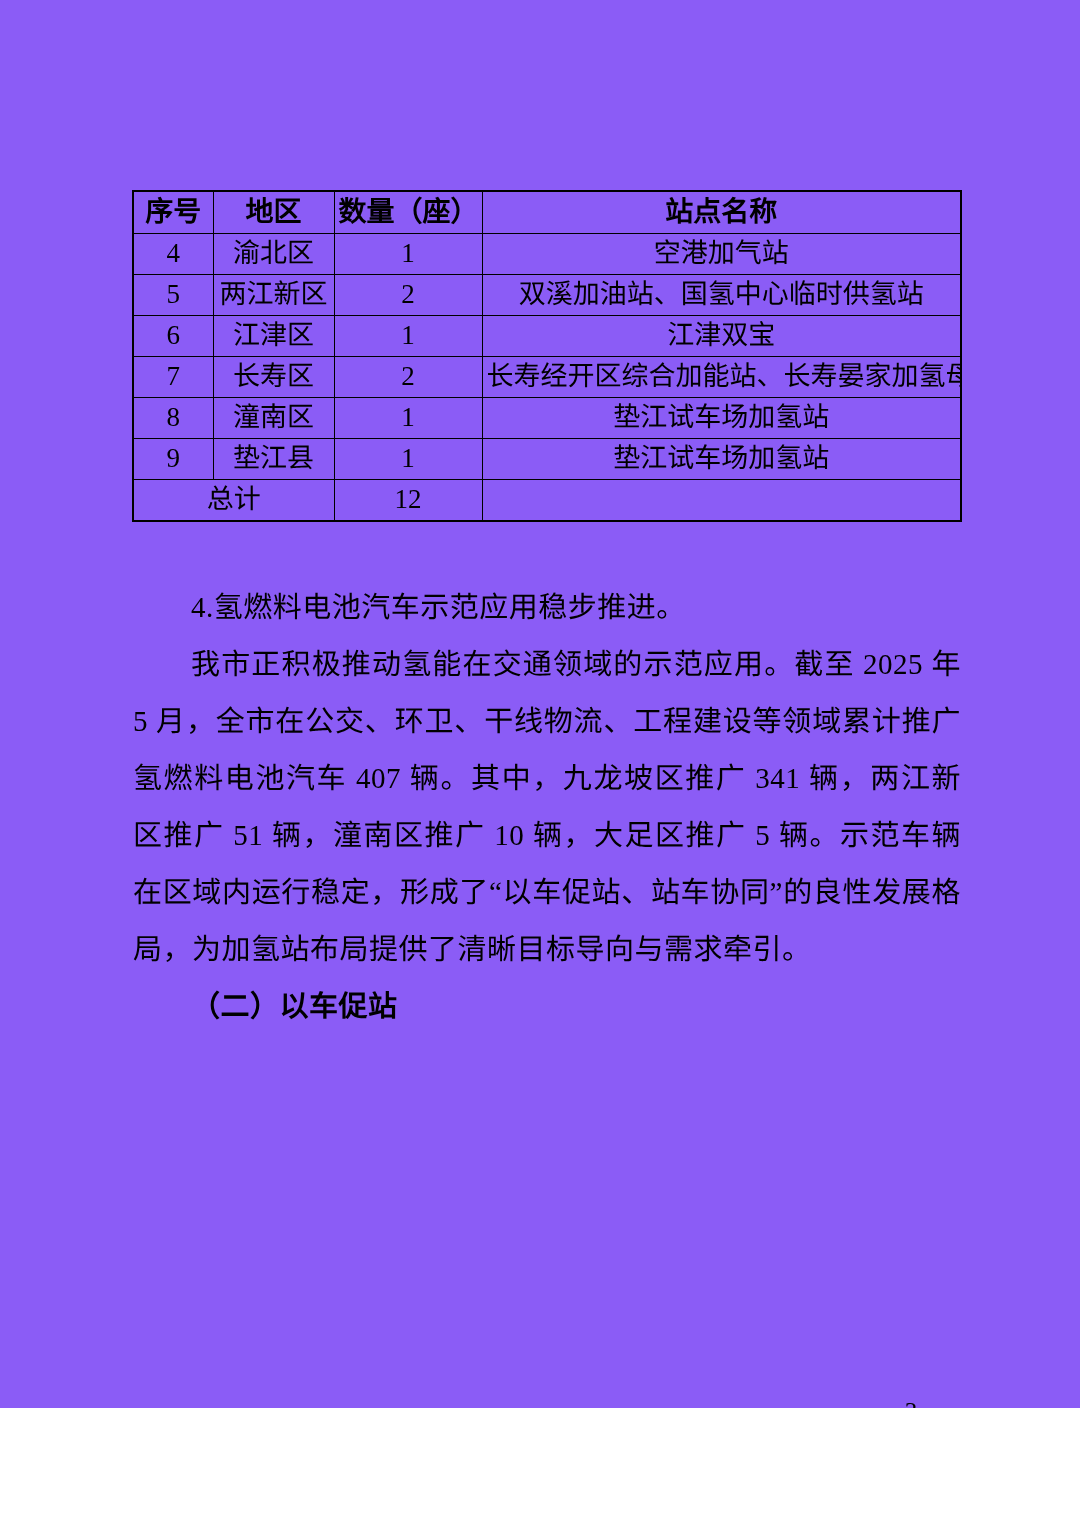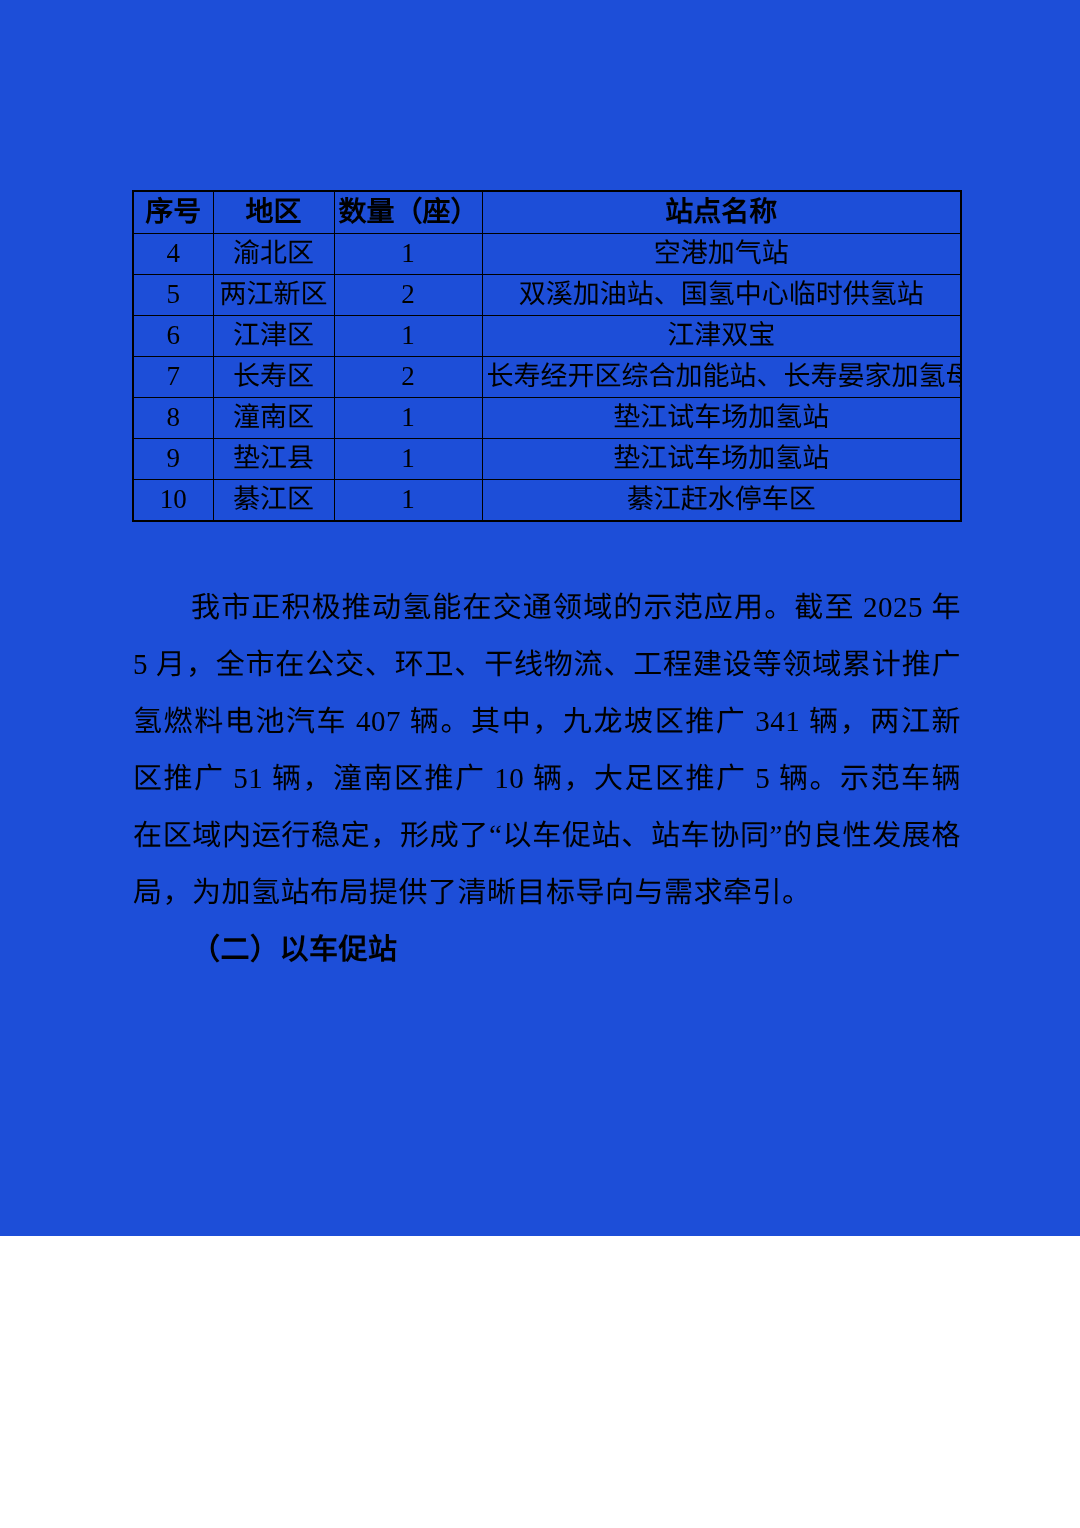--- a/index.html
+++ b/index.html
@@ -3,22 +3,22 @@
 <meta charset="utf-8">
 <style>
   html, body {
     margin: 0;
     padding: 0;
     background: #ffffff;
   }
   .page {
     position: relative;
     width: 1080px;
-    height: 1236px;
-    background: #1d4ed8;
+    height: 1408px;
+    background: #8b5cf6;
     color: #000000;
     font-family: "Liberation Serif", serif;
     overflow: hidden;
   }
 
   
   .table-wrap {
     position: absolute;
     left: 132px;
     top: 190px;
@@ -135,29 +135,29 @@
           <td>1</td>
           <td>垫江试车场加氢站</td>
         </tr>
         <tr>
           <td>9</td>
           <td>垫江县</td>
           <td>1</td>
           <td>垫江试车场加氢站</td>
         </tr>
         <tr>
-          <td>10</td>
-          <td>綦江区</td>
-          <td>1</td>
-          <td>綦江赶水停车区</td>
+          <td colspan="2">总计</td>
+          <td>12</td>
+          <td></td>
         </tr>
       </tbody>
     </table>
   </div>
 
   <div class="body-text">
+    <p>4.氢燃料电池汽车示范应用稳步推进。</p>
     <p>我市正积极推动氢能在交通领域的示范应用。截至 2025 年 5 月，全市在公交、环卫、干线物流、工程建设等领域累计推广氢燃料电池汽车 407 辆。其中，九龙坡区推广 341 辆，两江新区推广 51 辆，潼南区推广 10 辆，大足区推广 5 辆。示范车辆在区域内运行稳定，形成了“以车促站、站车协同”的良性发展格局，为加氢站布局提供了清晰目标导向与需求牵引。</p>
     <p class="heading-bold">（二）以车促站</p>
   </div>
 
   <div class="page-number">– 3 –</div>
 
 </div>
 
 </body></html>

